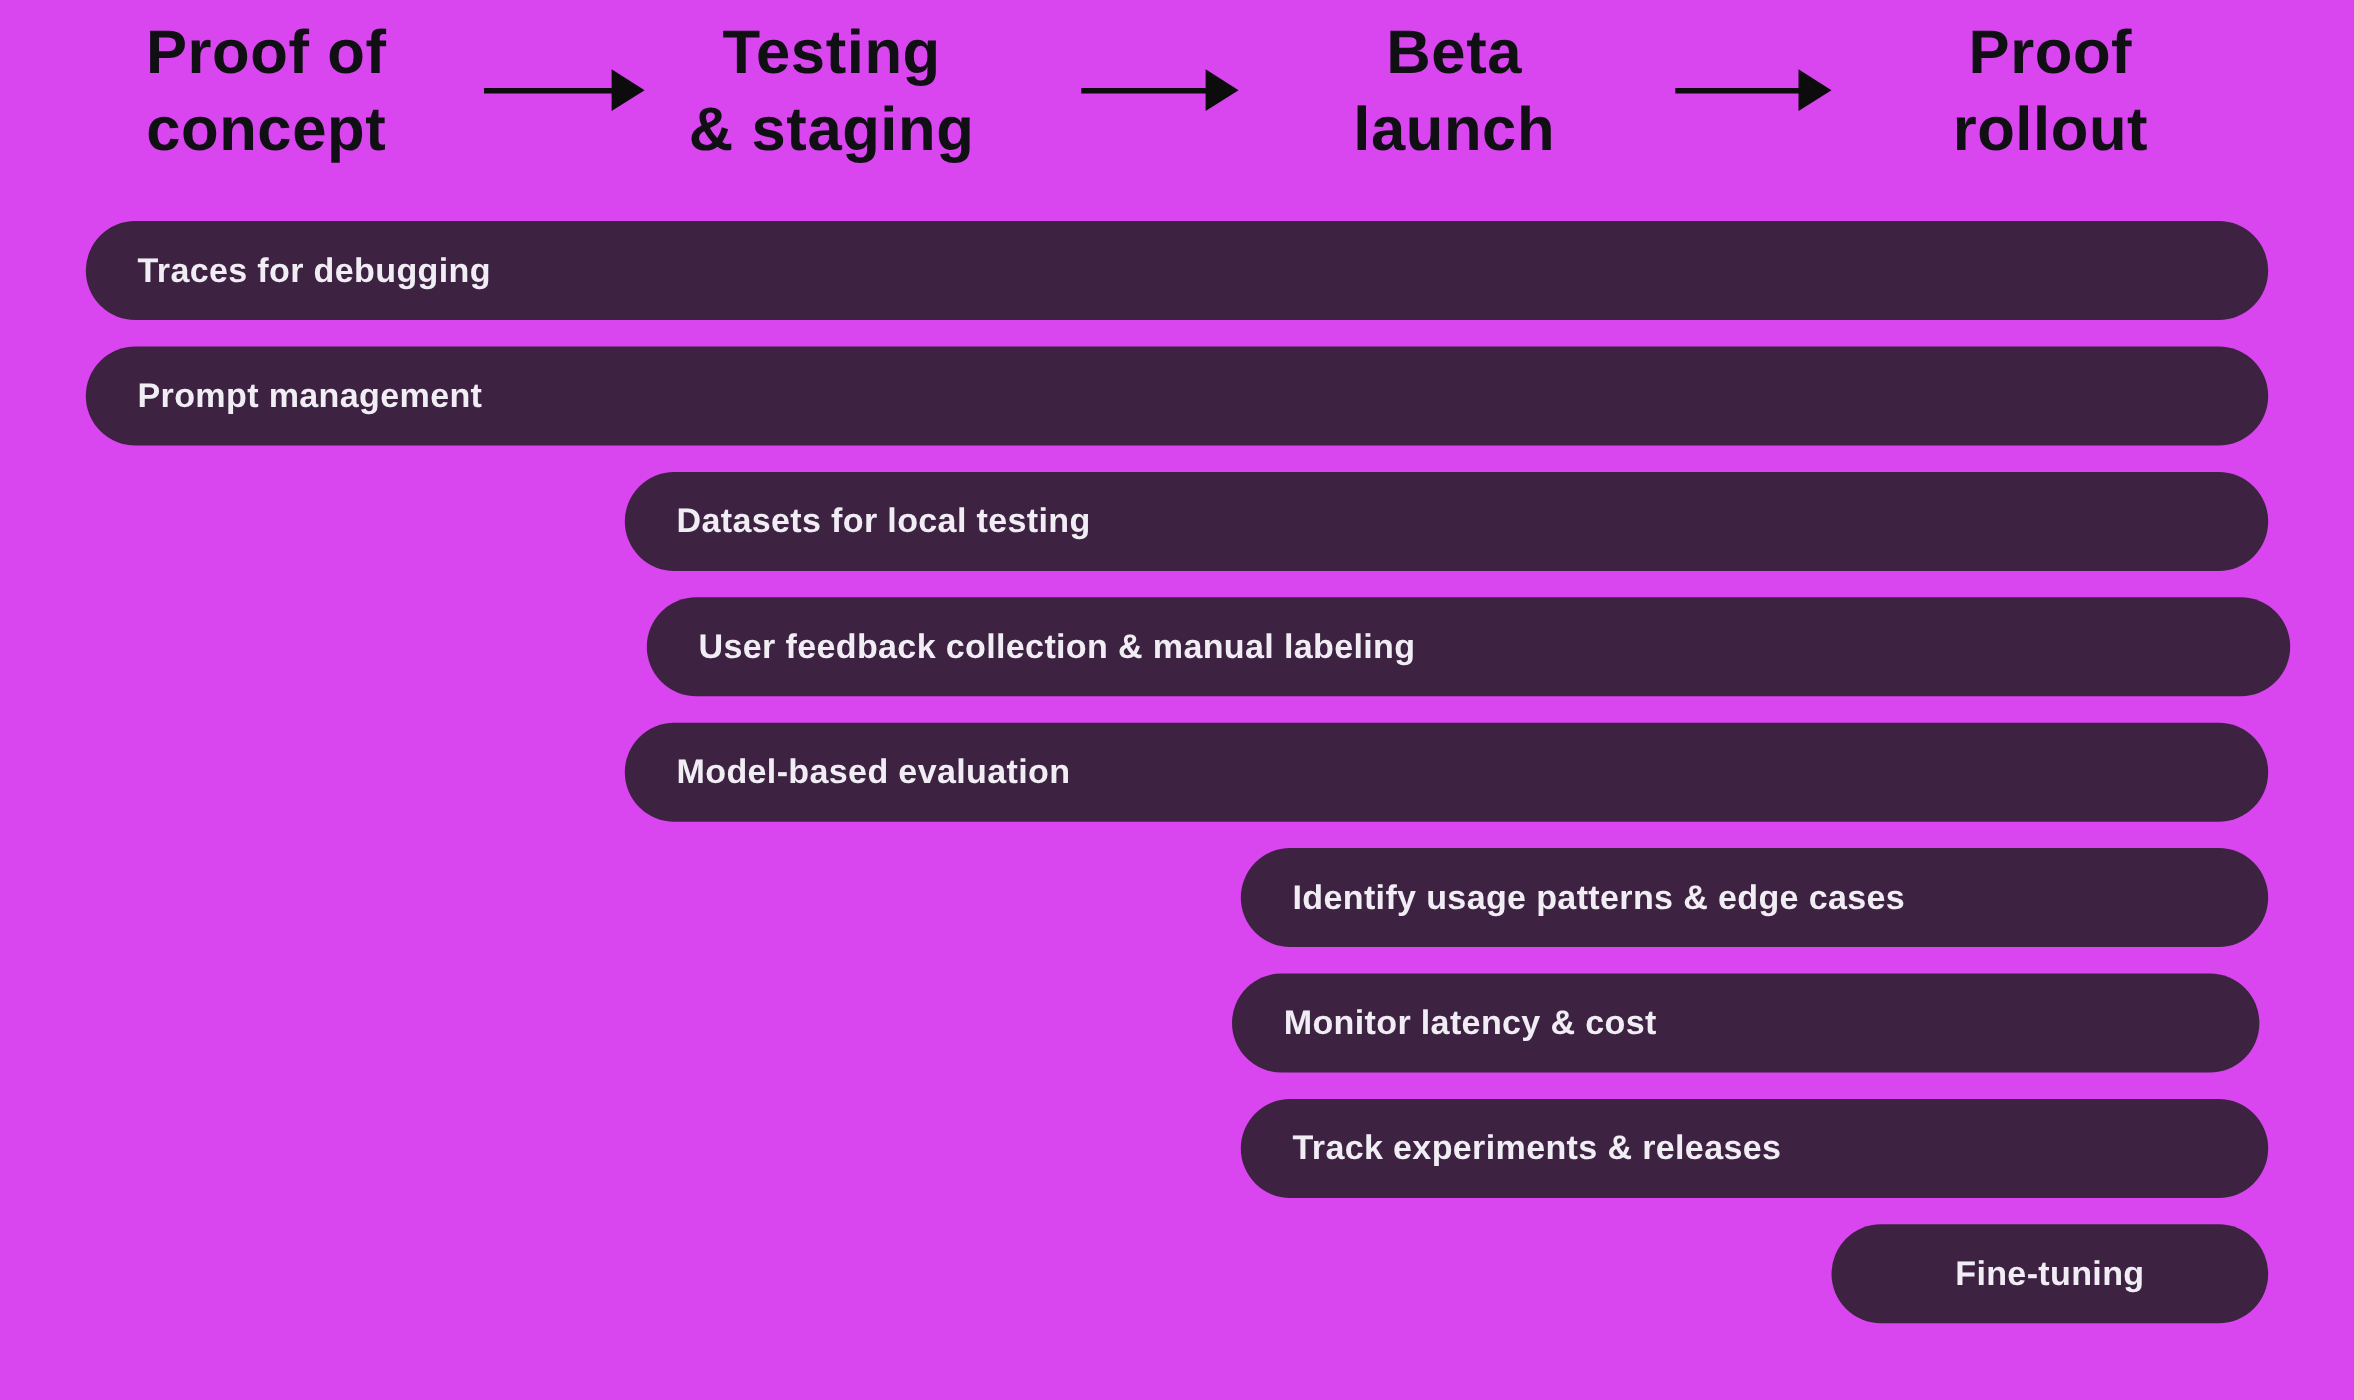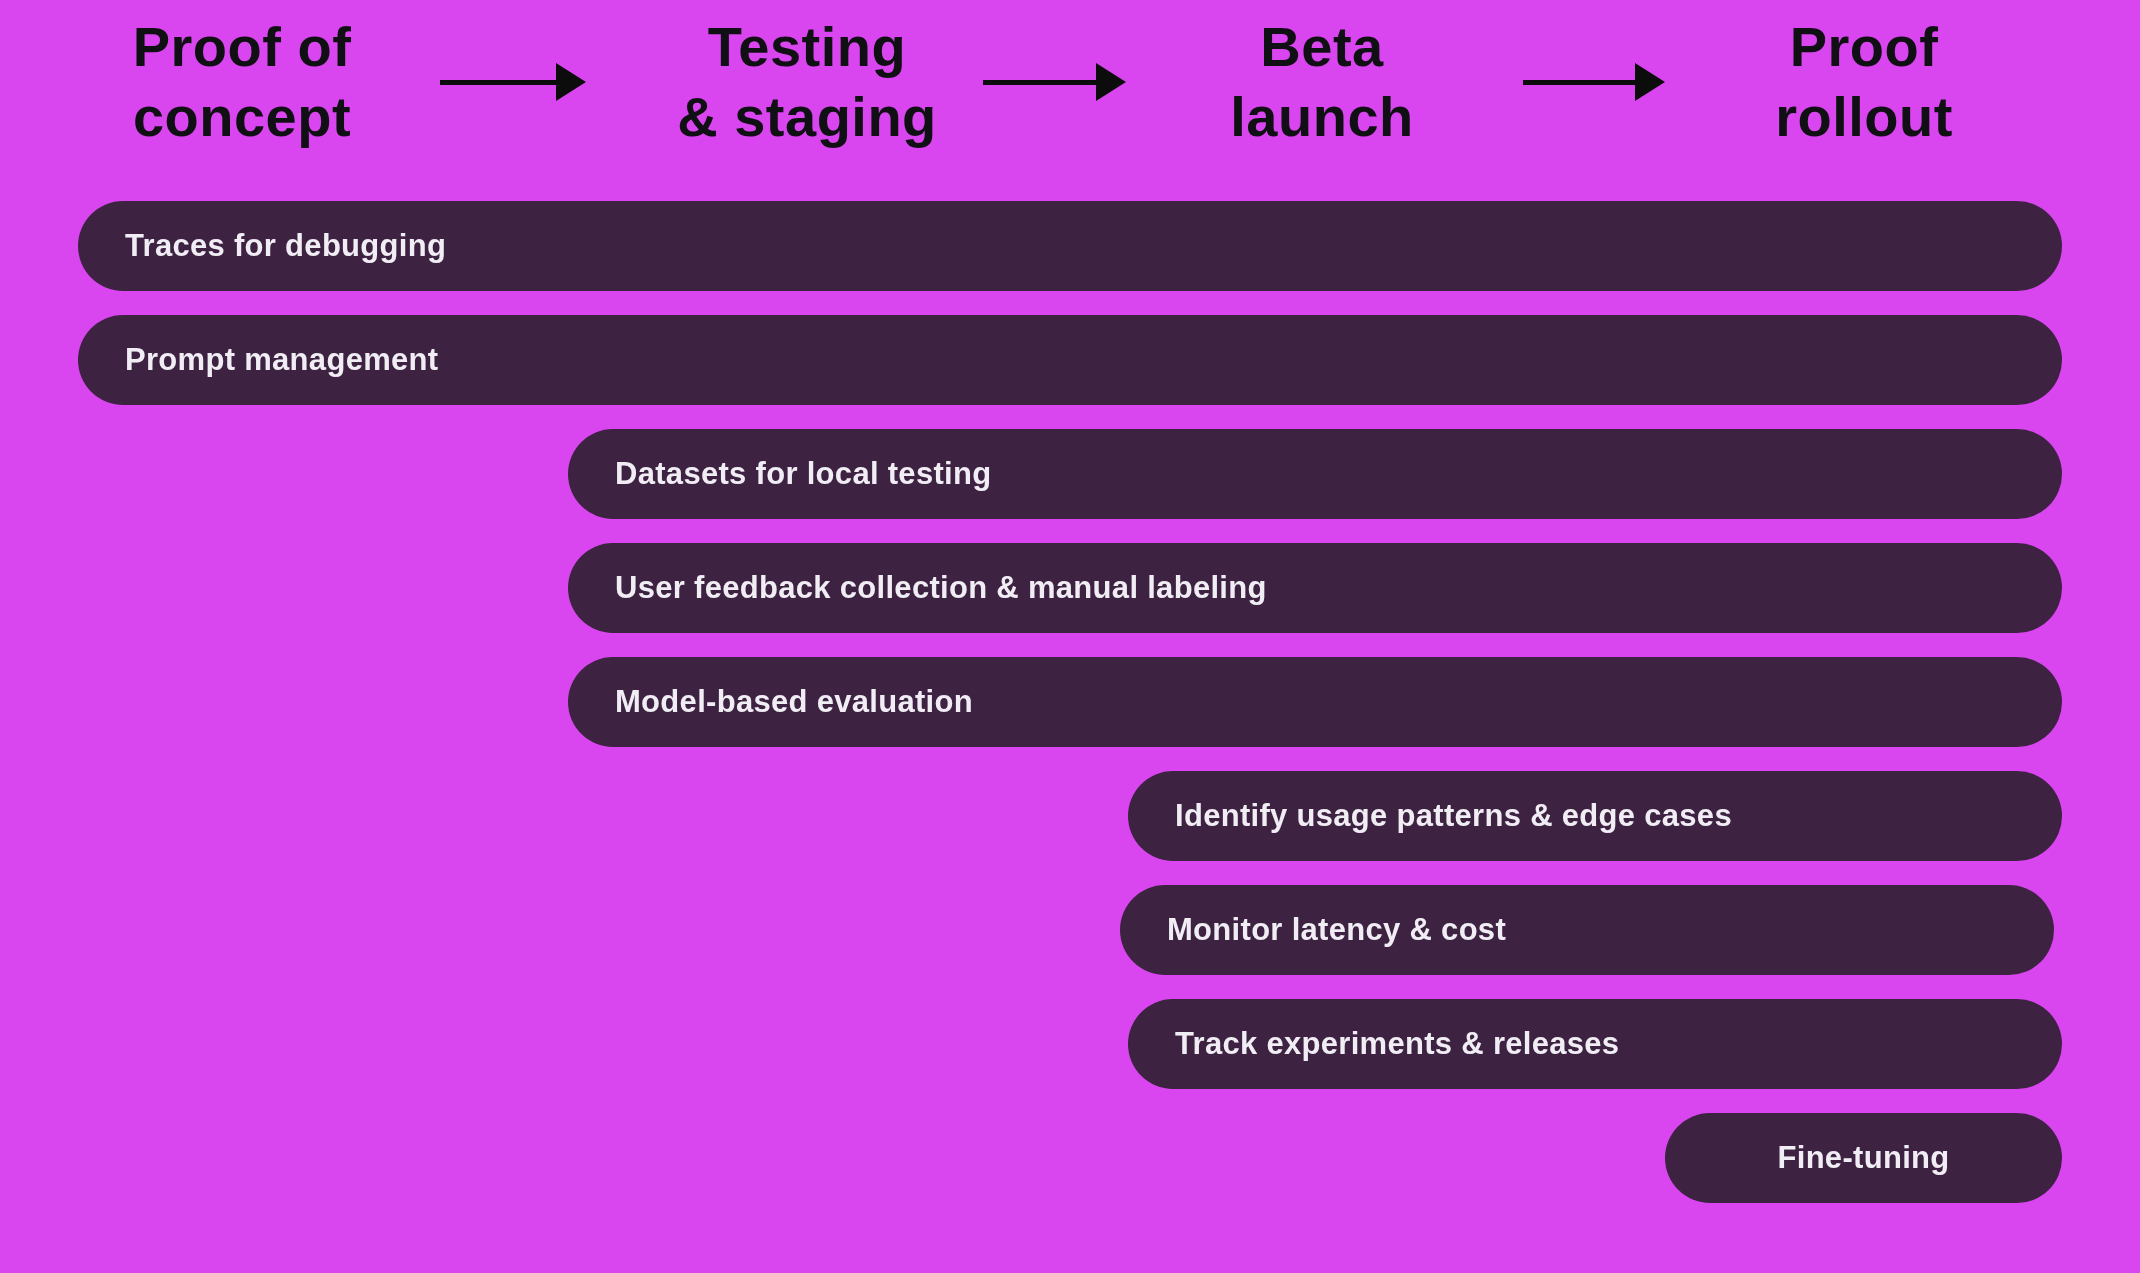--- a/index.html
+++ b/index.html
@@ -23,21 +23,21 @@
     width: 520px;
     text-align: center;
     color: #101014;
     font-size: 56px;
     font-weight: 700;
     line-height: 70px;
     letter-spacing: 0.5px;
   }
   .phase-header .line { display: block; }
   .ph-1 { left: -18px; }   
-  .ph-2 { left: 547px; }   
+  .ph-2 { left: 496px; }   
   .ph-3 { left: 1062px; }  
   .ph-4 { left: 1604px; }  
 
   
   .arrow {
     position: absolute;
     top: 80px;
     height: 5px;
     background: #0c0c0c;
   }
@@ -72,21 +72,21 @@
     box-sizing: border-box;
     white-space: nowrap;
   }
   .bar.centered {
     padding-left: 0;
     justify-content: center;
   }
   .r1 { top: 201px;  left: 78px;   width: 1984px; }
   .r2 { top: 315px;  left: 78px;   width: 1984px; text-align: center; }
   .r3 { top: 429px;  left: 568px;  width: 1494px; }
-  .r4 { top: 543px;  left: 568px;  width: 1494px; }
+  .r4 { top: 543px;  left: 588px;  width: 1494px; }
   .r5 { top: 657px;  left: 568px;  width: 1494px; }
   .r6 { top: 771px;  left: 1128px; width: 934px; }
   .r7 { top: 885px;  left: 1120px; width: 934px; }
   .r8 { top: 999px;  left: 1128px; width: 934px; }
   .r9 { top: 1113px; left: 1665px; width: 397px; }
 </style>
 </head>
 <body>
 
 <div class="canvas">

